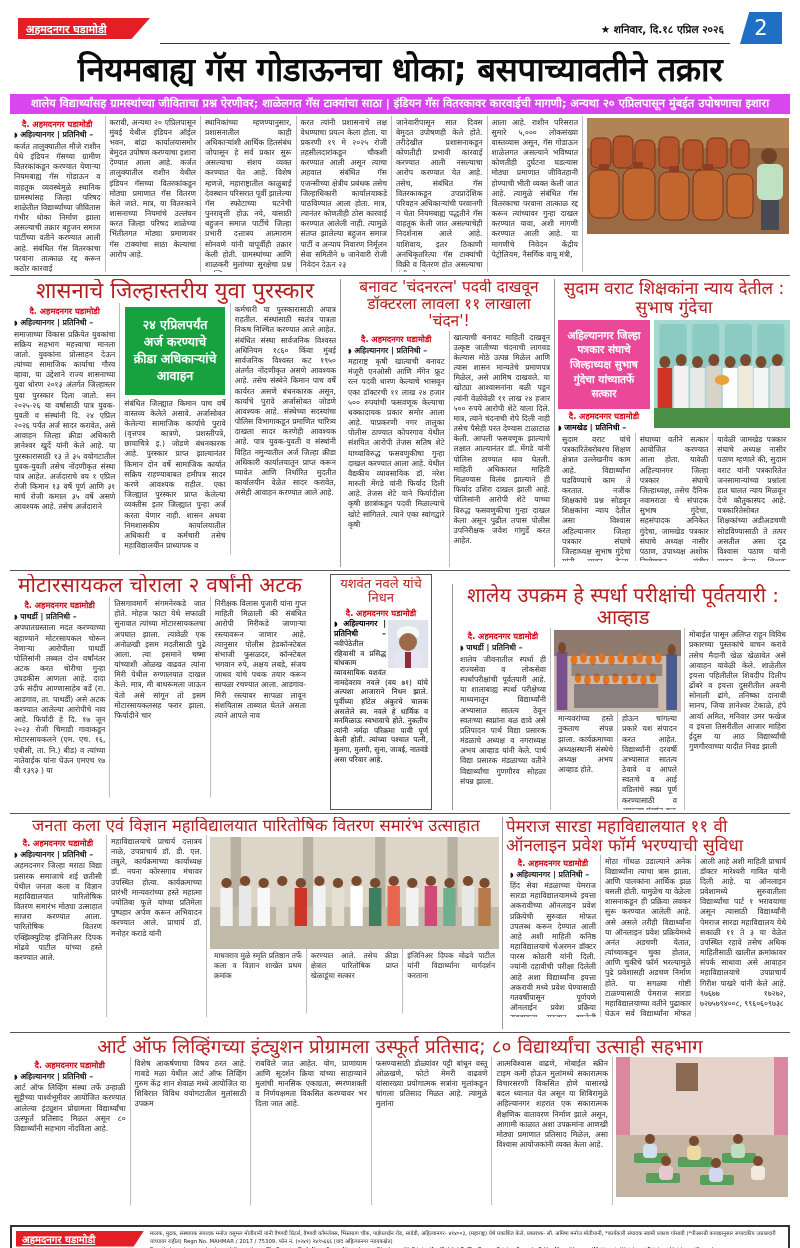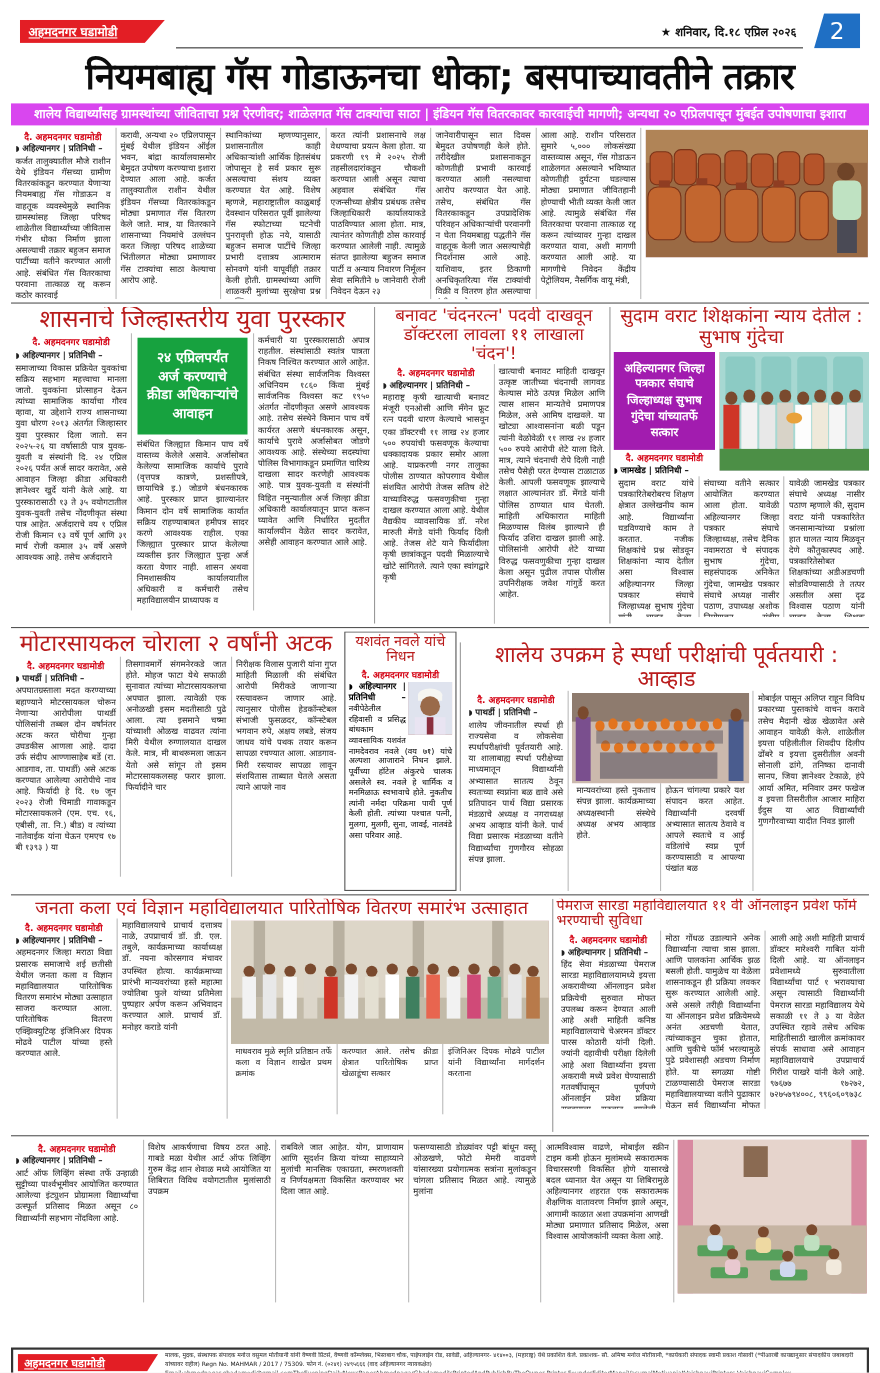--- a/index.html
+++ b/index.html
@@ -39,27 +39,27 @@
   .lead-body { height:156px; overflow:hidden; margin-top:2px; }
   .lead-photo-wrap { width:208px; padding:2px 0 0 4px; border-left:1px solid #bbb; }
 
   
   .row2 { display:flex; height:288px; overflow:hidden; }
   .art-awards { width:330px; }
   .art-fraud { width:214px; border-left:1px solid #999; padding-left:3px; }
   .art-sudam { flex:1; border-left:1px solid #999; padding-left:3px; }
   .greenbox { background:#17a23f; color:#fff; font-weight:bold; font-size:12.5px; text-align:center;
               padding:10px 6px; line-height:1.35; margin:2px 1px 4px 1px; }
-  .bluebox { background:#a21caf; color:#fff; font-weight:bold; font-size:10.5px; text-align:center;
+  .bluebox { background:#ec4899; color:#fff; font-weight:bold; font-size:10.5px; text-align:center;
              padding:8px 5px; line-height:1.4; }
 
   
   .row3 { display:flex; height:236px; overflow:hidden;justify-content:space-between; }
   .art-theft { width:300px; }
-  .art-obit { width:102px; border:1px solid #555; margin:0 3px; padding:2px 3px; overflow:hidden; }
+  .art-obit { width:102px; border:1px solid #555; margin:0 20px; padding:2px 3px; overflow:hidden; }
   .art-school { flex:1; border-left:1px solid #999; padding-left:3px;margin-top:10px; }
   .obit-hl { font-size:13px; }
   .obit-photo { float:right; width:40px; height:48px; margin:1px 0 1px 2px; }
   .obit-body { font-size:7.3px; line-height:1.32; text-align:justify; }
 
   
   .row4 { display:flex; height:212px; overflow:hidden; }
   .art-janata { width:492px; }
   .art-pemraj { flex:1; border-left:1px solid #999; padding-left:3px; }
   .mini-cols { display:flex; }
@@ -369,36 +369,37 @@
           <div class="mini-cols" style="height:64px">
             <div class="col">माधवराव मुळे स्मृति प्रतिष्ठान तर्फे कला व विज्ञान शाखेत प्रथम क्रमांक</div>
             <div class="col">करण्यात आले. तसेच क्रीडा क्षेत्रात पारितोषिक प्राप्त खेळाडूंचा सत्कार</div>
             <div class="col">इंजिनिअर दिपक मोढवे पाटील यांनी विद्यार्थ्यांना मार्गदर्शन करताना</div>
           </div>
         </div>
       </div>
     </div>
 
     <div class="art-pemraj">
-      <div class="hl" style="font-size:13px;text-align:left">पेमराज सारडा महाविद्यालयात ११ वी ऑनलाइन प्रवेश फॉर्म भरण्याची सुविधा</div>
+      <div class="hl" style="font-size:17px;text-align:left">पेमराज सारडा महाविद्यालयात ११ वी ऑनलाइन प्रवेश फॉर्म भरण्याची सुविधा</div>
       <div class="cols" style="height:162px">
         <div class="col">
           <div class="dl">दै. अहमदनगर घडामोडी</div>
           <div class="bl">अहिल्यानगर | प्रतिनिधी –</div>
           <span>हिंद सेवा मंडळाच्या पेमराज सारडा महाविद्यालयामध्ये इयत्ता अकरावीच्या ऑनलाइन प्रवेश प्रक्रियेची सुरुवात मोफत उपलब्ध करून देण्यात आली आहे अशी माहिती कनिष्ठ महाविद्यालयाचे चेअरमन डॉक्टर पारस कोठारी यांनी दिली. ज्यांनी दहावीची परीक्षा दिलेली आहे अशा विद्यार्थ्यांना इयत्ता अकरावी मध्ये प्रवेश घेण्यासाठी गतवर्षीपासून पूर्णपणे ऑनलाईन प्रवेश प्रक्रिया राबवायला सुरुवात झालेली आहे. गतवर्षी विद्यार्थ्यांचा</span>
         </div>
         <div class="col">मोठा गोंधळ उडाल्याने अनेक विद्यार्थ्यांना त्याचा त्रास झाला. आणि पालकांना आर्थिक झळ बसली होती. यामुळेच या वेळेला शासनाकडून ही प्रक्रिया लवकर सुरू करण्यात आलेली आहे. असे असले तरीही विद्यार्थ्यांना या ऑनलाइन प्रवेश प्रक्रियेमध्ये अनंत अडचणी येतात, त्यांच्याकडून चुका होतात, आणि चुकीचे फॉर्म भरल्यामुळे पुढे प्रवेशासही अडचण निर्माण होते. या सगळ्या गोष्टी टाळण्यासाठी पेमराज सारडा महाविद्यालयाच्या वतीने पुढाकार घेऊन सर्व विद्यार्थ्यांना मोफत ऑनलाइन प्रवेश प्रक्रियेची सेवा उपलब्ध करून देण्यात</div>
         <div class="col">आली आहे अशी माहिती प्राचार्य डॉक्टर मारेश्वरी गाबित यांनी दिली आहे. या ऑनलाइन प्रवेशामध्ये सुरुवातीला विद्यार्थ्यांचा पार्ट १ भरावयाचा असून त्यासाठी विद्यार्थ्यांनी पेमराज सारडा महाविद्यालय येथे सकाळी ११ ते ३ या वेळेत उपस्थित रहावे तसेच अधिक माहितीसाठी खालील क्रमांकावर संपर्क साधावा असे आवाहन महाविद्यालयाचे उपप्राचार्य गिरीश पाखरे यांनी केले आहे. ९७६७७ १७२७२, ७२७५७९४००८, ९९६०६०९७३८</div>
       </div>
     </div>
   </div>
 
   <div class="rule"></div>
 
   <div class="row5">
+    <div class="hl" style="font-size:19px">आर्ट ऑफ लिव्हिंगच्या इंट्युशन प्रोग्रामला उस्फूर्त प्रतिसाद; ८० विद्यार्थ्यांचा उत्साही सहभाग</div>
     <div class="row5-body">
       <div class="col">
         <div class="dl">दै. अहमदनगर घडामोडी</div>
         <div class="bl">अहिल्यानगर | प्रतिनिधी –</div>
         <span>आर्ट ऑफ लिव्हिंग संस्था तर्फे उन्हाळी सुट्टीच्या पार्श्वभूमीवर आयोजित करण्यात आलेल्या इंट्युशन प्रोग्रामला विद्यार्थ्यांचा उत्स्फूर्त प्रतिसाद मिळत असून ८० विद्यार्थ्यांनी सहभाग नोंदविला आहे.</span>
       </div>
       <div class="col">विशेष आकर्षणाचा विषय ठरत आहे. गाबडे मळा येथील आर्ट ऑफ लिव्हिंग गुरुम केंद्र शान शेवाळ मध्ये आयोजित या शिबिरात विविध वयोगटातील मुलांसाठी उपक्रम</div>
       <div class="col">राबविले जात आहेत. योग, प्राणायाम आणि सूदर्शन क्रिया यांच्या साहाय्याने मुलांची मानसिक एकाग्रता, स्मरणशक्ती व निर्णयक्षमता विकसित करण्यावर भर दिला जात आहे.</div>
       <div class="col">फसण्यासाठी डोळ्यांवर पट्टी बांधून वस्तू ओळखणे, फोटो मेमरी वाढवणे यांसारख्या प्रयोगात्मक सत्रांना मुलांकडून चांगला प्रतिसाद मिळत आहे. त्यामुळे मुलांना</div>
       <div class="col">आत्मविश्वास वाढणे, मोबाईल स्क्रीन टाइम कमी होऊन मुलांमध्ये सकारात्मक विचारसरणी विकसित होणे यासारखे बदल ध्यानात येत असून या शिबिरामुळे अहिल्यानगर शहरात एक सकारात्मक शैक्षणिक वातावरण निर्माण झाले असून, आगामी काळात अशा उपक्रमांना आणखी मोठ्या प्रमाणात प्रतिसाद मिळेल, असा विश्वास आयोजकांनी व्यक्त केला आहे.</div>

